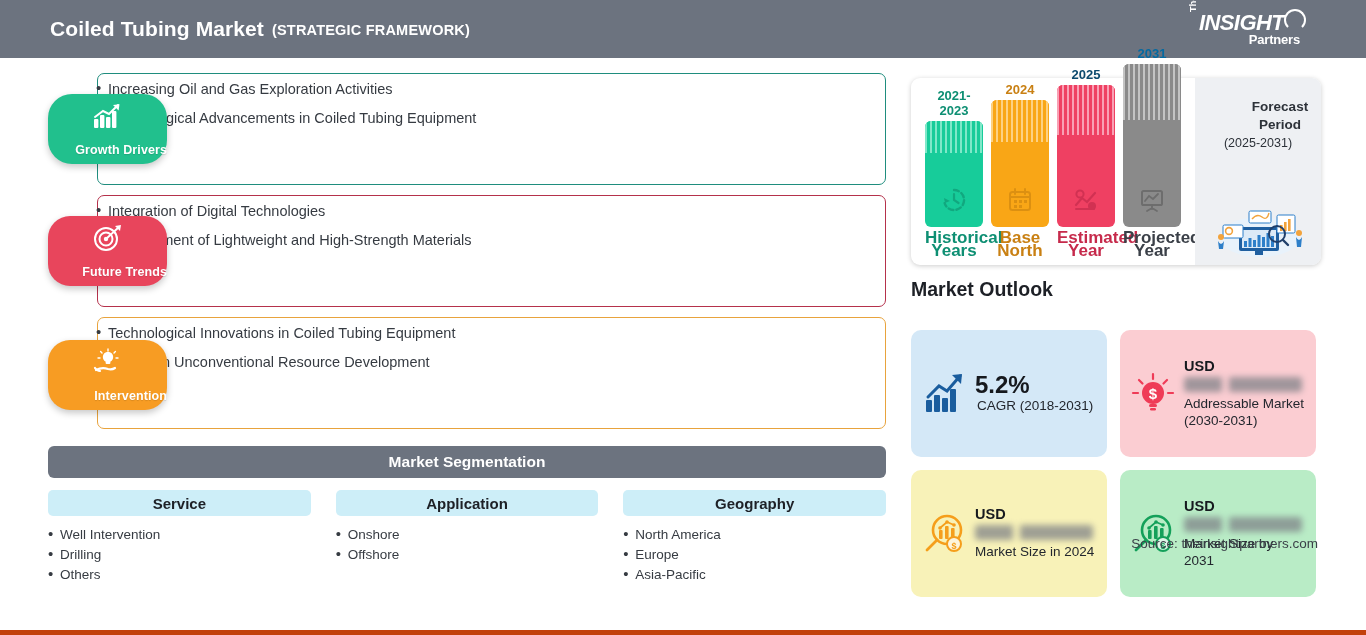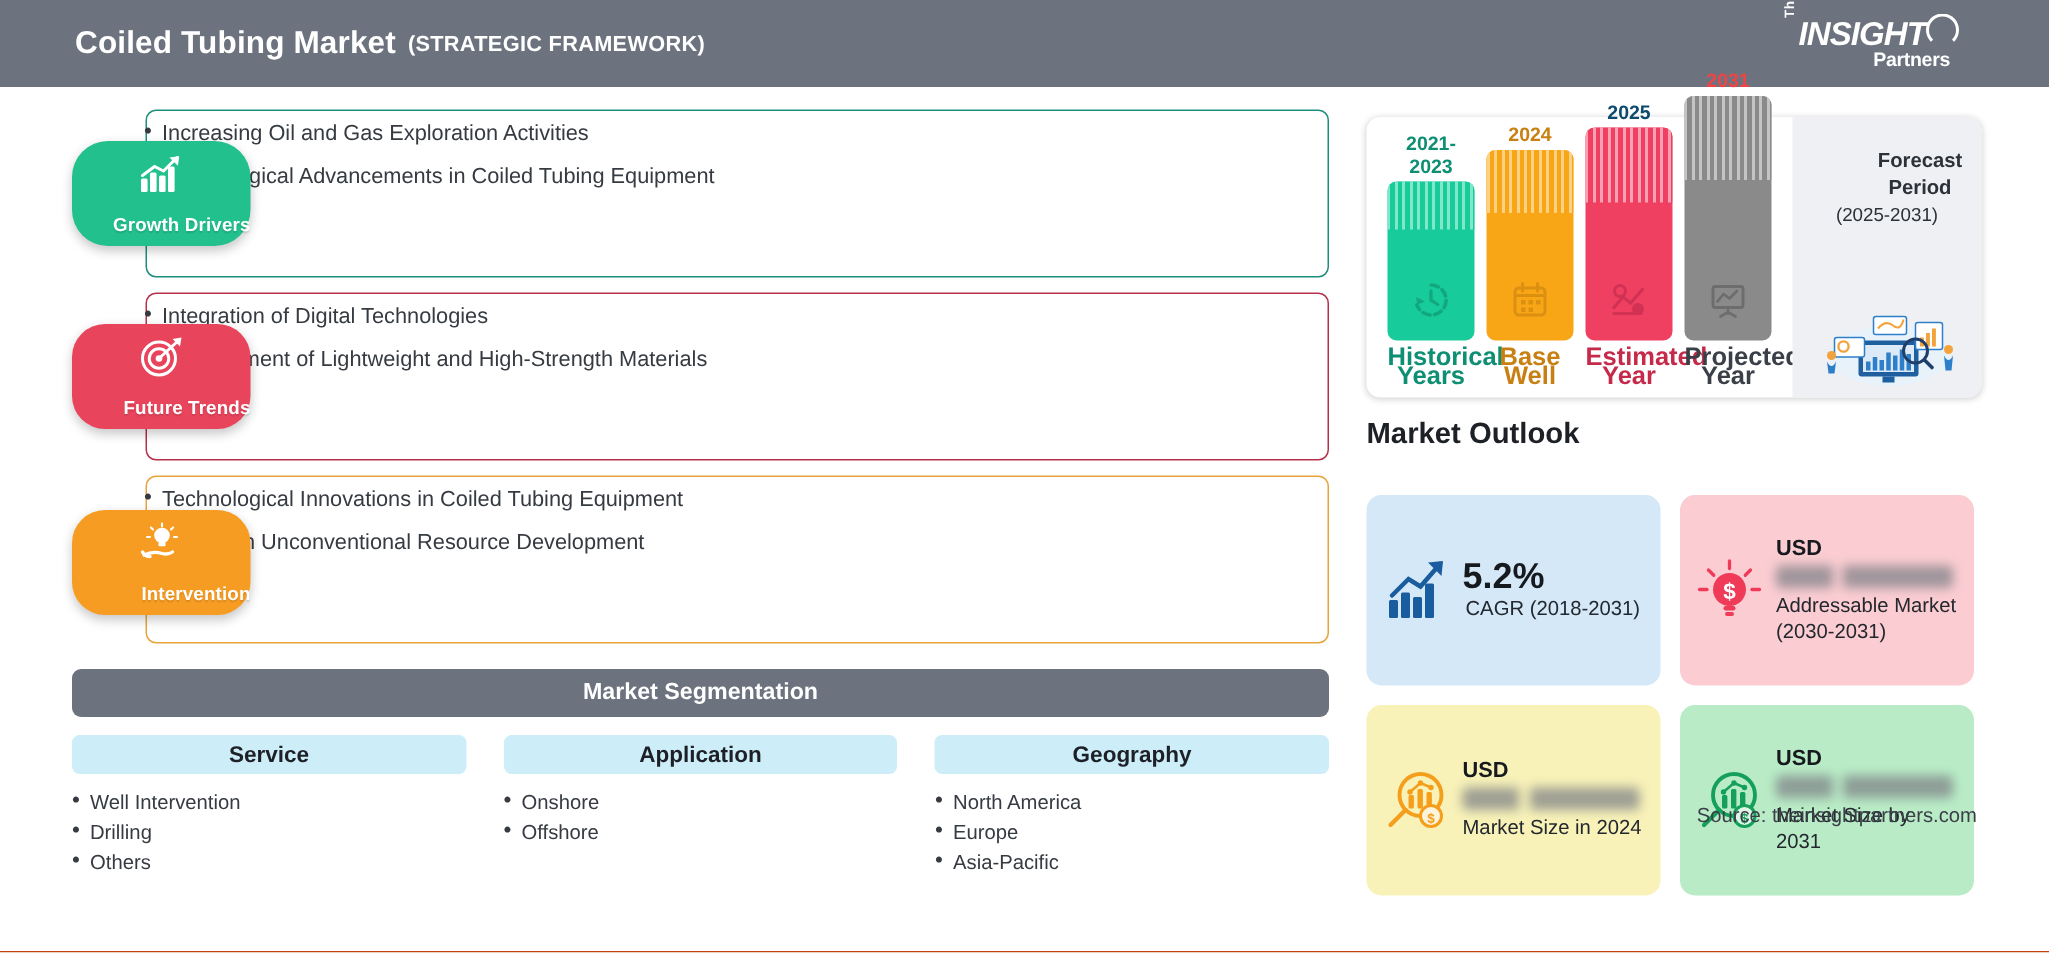--- a/index.html
+++ b/index.html
@@ -2,21 +2,21 @@
 <html><head>
 <meta charset="utf-8">
 <style>
   * { box-sizing: border-box; margin: 0; padding: 0; }
   html, body {
     width: 1366px; height: 635px;
     background: #ffffff;
     font-family: "Liberation Sans", sans-serif;
     overflow: hidden;
   }
-  .page { position: relative; width: 1366px; height: 635px; background:#fff; border-bottom:1px solid #c2410c; }
+  .page { position: relative; width: 1366px; height: 635px; background:#fff; border-bottom:5px solid #c2410c; }
 
   
   .header {
     position: absolute; left:0; top:0; width:1366px; height:58px;
     background:#6c737f;
     display:flex; align-items:center;
   }
   .header-title { margin-left:50px; color:#ffffff; font-size:21px; font-weight:bold; letter-spacing:.1px; }
   .header-sub { color:#ffffff; font-size:14.5px; font-weight:bold; margin-left:8px; letter-spacing:.2px; position:relative; top:1px;}
   .logo { position:absolute; right:58px; top:7px; width:120px; height:44px; }
@@ -231,39 +231,39 @@
               <path d="M8 2 v5 M18 2 v5" stroke="#b9760c" stroke-width="2" stroke-linecap="round"></path>
               <g fill="#b9760c">
                   <rect x="7" y="13" width="3" height="3"></rect>
                   <rect x="12" y="13" width="3" height="3"></rect>
                   <rect x="17" y="13" width="3" height="3"></rect>
                   <rect x="7" y="18" width="3" height="3"></rect>
                   <rect x="12" y="18" width="3" height="3"></rect>
                 </g>
             </svg>
           </div>
-          <div class="fc-cap" style="color:#c98013;">Base Well</div>
+          <div class="fc-cap" style="color:#c98013;">Base North</div>
         </div>
 
         <div class="fc-col" style="left:146px;">
           <div class="fc-year" style="color:#0c4a6e;">2025</div>
           <div class="fc-bar" style="height:142px;background:#ef4062;">
             <div class="fc-stripes" style="height:50px;background:repeating-linear-gradient(90deg,#f9a0b4 0 2px,#ef4062 2px 5px);"></div>
             <svg class="fc-ico" viewBox="0 0 26 26">
               <path d="M3 18 L9 11 L14 15 L22 6" fill="none" stroke="#ad1f40" stroke-width="2.2" stroke-linecap="round"></path>
               <circle cx="7" cy="7" r="3.6" fill="none" stroke="#ad1f40" stroke-width="2"></circle>
               <circle cx="19" cy="19" r="4" fill="#ad1f40"></circle>
               <path d="M3 22 h18" stroke="#ad1f40" stroke-width="2" stroke-linecap="round"></path>
             </svg>
           </div>
           <div class="fc-cap" style="color:#c62a4b;">Estimated Year</div>
         </div>
 
         <div class="fc-col" style="left:212px;">
-          <div class="fc-year" style="color:#ef4444;">2031</div>
+          <div class="fc-year" style="color:#0369a1;">2031</div>
           <div class="fc-bar" style="height:163px;background:#8a8a8a;">
             <div class="fc-stripes" style="height:56px;background:repeating-linear-gradient(90deg,#c4c4c4 0 2px,#8a8a8a 2px 5px);"></div>
             <svg class="fc-ico" viewBox="0 0 26 26">
               <rect x="3" y="4" width="20" height="14" rx="1.6" fill="none" stroke="#4a4a4a" stroke-width="2"></rect>
               <path d="M6 14 L10 9 L14 12 L19 7" fill="none" stroke="#4a4a4a" stroke-width="1.8" stroke-linecap="round"></path>
               <path d="M13 18 v4 M8 24 l5 -3 l5 3" stroke="#4a4a4a" stroke-width="1.8" fill="none" stroke-linecap="round"></path>
             </svg>
           </div>
           <div class="fc-cap" style="color:#3b4048;">Projected Year</div>
         </div>

